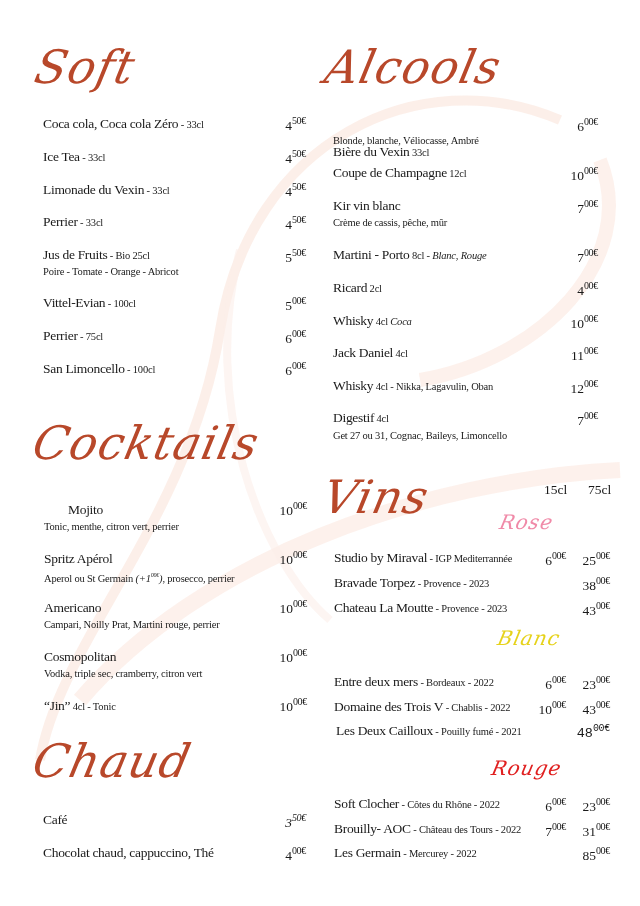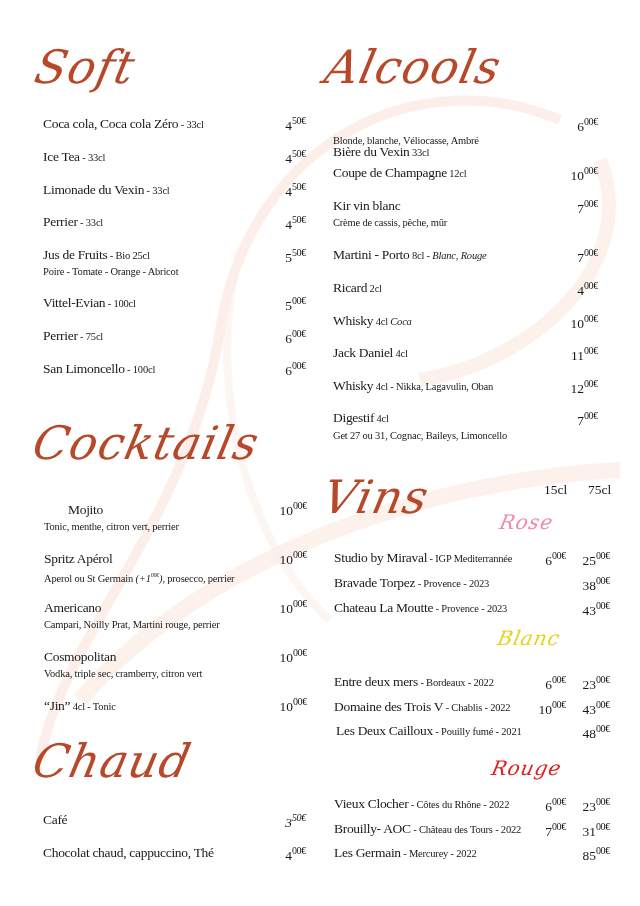--- a/index.html
+++ b/index.html
@@ -157,25 +157,25 @@
 
   <div class="item" style="left:334px;top:674px;"><span class="name">Entre deux mers</span><span class="spec"> - Bordeaux - 2022</span></div>
   <div class="price" style="right:74px;top:672px;"><span>6</span><sup>00€</sup></div>
   <div class="price" style="right:30px;top:672px;"><span>23</span><sup>00€</sup></div>
 
   <div class="item" style="left:334px;top:699px;"><span class="name">Domaine des Trois V</span><span class="spec"> - Chablis - 2022</span></div>
   <div class="price" style="right:74px;top:697px;"><span>10</span><sup>00€</sup></div>
   <div class="price" style="right:30px;top:697px;"><span>43</span><sup>00€</sup></div>
 
   <div class="item" style="left:336px;top:723px;"><span class="name">Les Deux Cailloux</span><span class="spec"> - Pouilly fumé - 2021</span></div>
-  <div class="price" style="right:30px;top:721px;"><span>48</span><sup>00€</sup></div>
+  <div class="price" style="right:30px;top:721px;font-family:Liberation Mono, monospace;"><span>48</span><sup>00€</sup></div>
 
   <div class="script h-small" style="left:492px;top:758px;color:#e02020;">Rouge</div>
 
-  <div class="item" style="left:334px;top:796px;"><span class="name">Vieux Clocher</span><span class="spec"> - Côtes du Rhône - 2022</span></div>
+  <div class="item" style="left:334px;top:796px;"><span class="name">Soft Clocher</span><span class="spec"> - Côtes du Rhône - 2022</span></div>
   <div class="price" style="right:74px;top:794px;"><span>6</span><sup>00€</sup></div>
   <div class="price" style="right:30px;top:794px;"><span>23</span><sup>00€</sup></div>
 
   <div class="item" style="left:334px;top:821px;"><span class="name">Brouilly- AOC</span><span class="spec"> - Château des Tours - 2022</span></div>
   <div class="price" style="right:74px;top:819px;"><span>7</span><sup>00€</sup></div>
   <div class="price" style="right:30px;top:819px;"><span>31</span><sup>00€</sup></div>
 
   <div class="item" style="left:334px;top:845px;"><span class="name">Les Germain</span><span class="spec"> - Mercurey - 2022</span></div>
   <div class="price" style="right:30px;top:843px;"><span>85</span><sup>00€</sup></div>
 </div>

